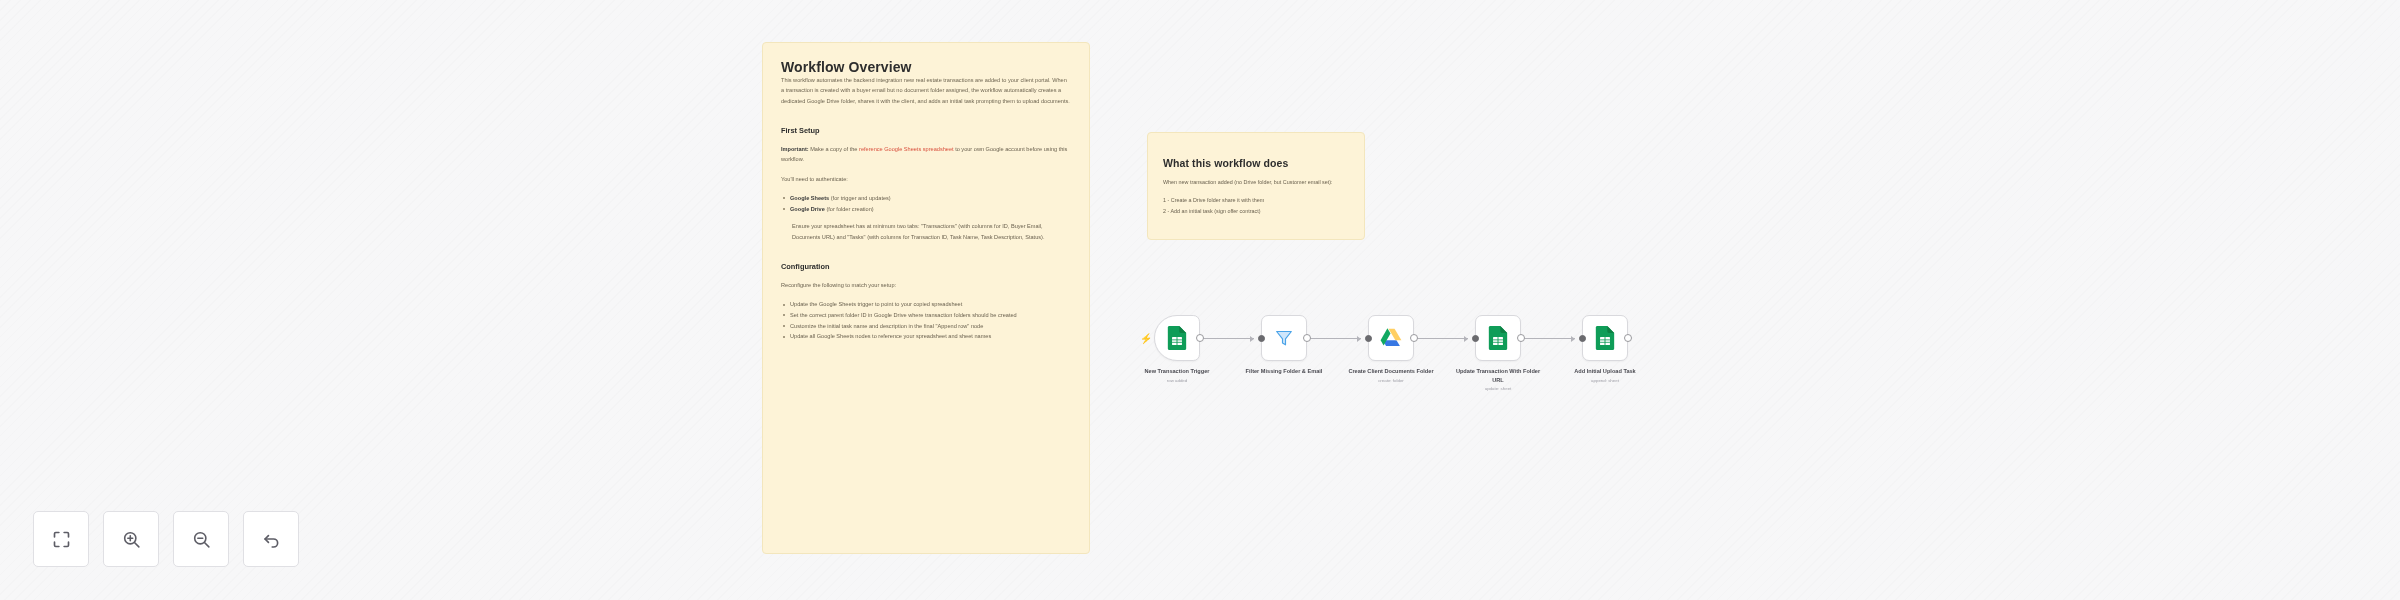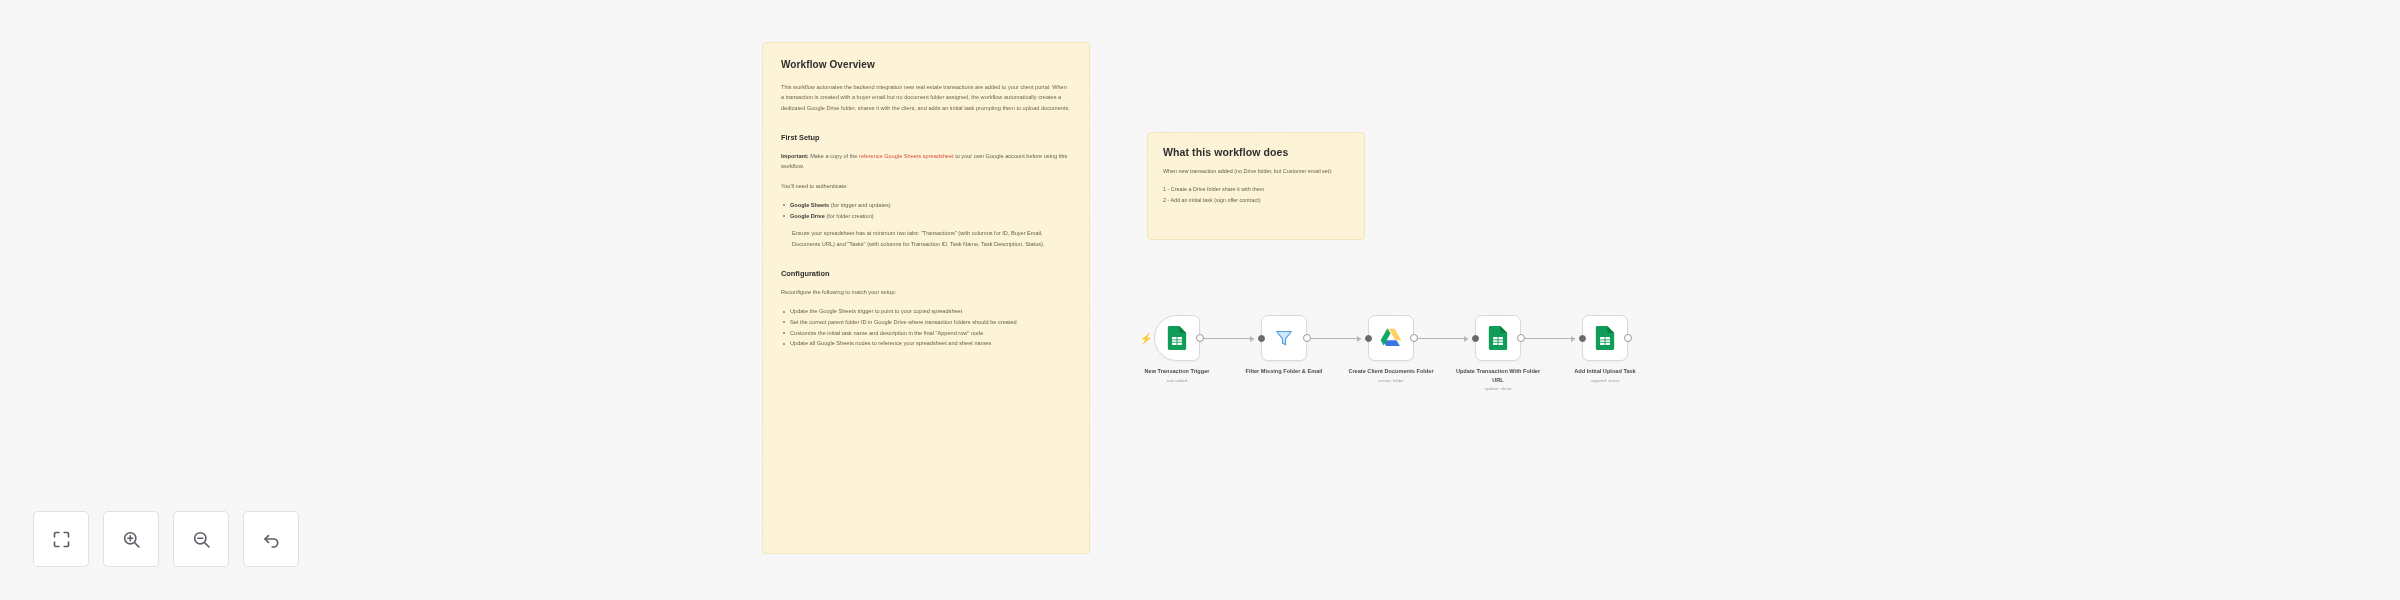--- a/index.html
+++ b/index.html
@@ -41,29 +41,28 @@
     top: 42px;
     width: 328px;
     height: 512px;
   }
 
   #sticky-does {
     left: 1147px;
     top: 132px;
     width: 218px;
     height: 108px;
-    padding: 13px 15px;
+    padding: 24px 15px;
   }
 
   .sticky h2 {
-    font-size: 10px;
+    font-size: 14px;
     font-weight: bold;
     letter-spacing: 0.1px;
     color: #2d2d2d;
-    margin-bottom: 12px;
   }
   #sticky-does h2 {
     font-size: 10.5px;
     margin-bottom: 9px;
   }
 
   .sticky h3 {
     font-size: 7.4px;
     font-weight: bold;
     color: #2d2d2d;

